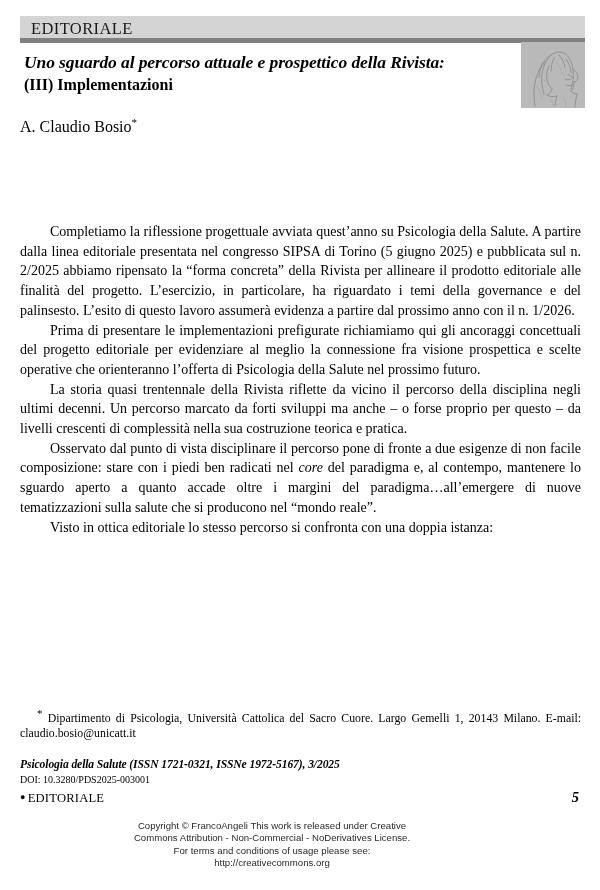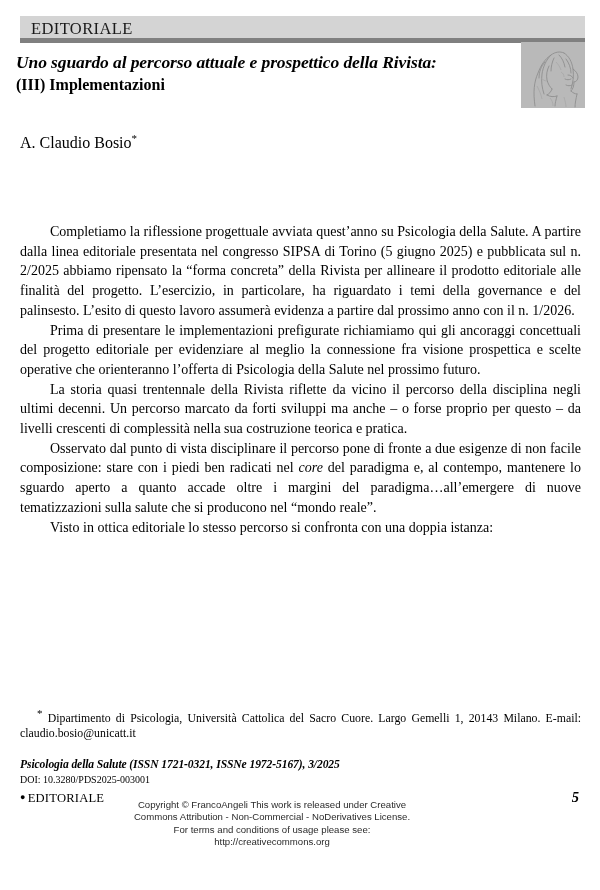--- a/index.html
+++ b/index.html
@@ -47,41 +47,41 @@
     left: 20px;
     top: 38px;
     width: 565px;
     height: 5px;
     background: #808080;
   }
 
   
   .title-block {
     position: absolute;
-    left: 16px;
+    left: 24px;
     top: 52px;
     width: 490px;
   }
   .title-line-1 {
     font-size: 17.5px;
     font-style: italic;
     font-weight: bold;
     line-height: 21px;
     letter-spacing: -0.1px;
   }
   .title-line-2 {
     font-size: 16px;
     font-weight: bold;
     line-height: 21px;
     margin-top: 1px;
   }
   .author {
     position: absolute;
     left: 20px;
-    top: 128px;
+    top: 112px;
     font-size: 16px;
     line-height: 20px;
     font-family: Liberation Serif, serif;
   }
   .author sup {
     font-size: 11px;
     vertical-align: super;
   }
 
   
@@ -170,21 +170,21 @@
     font-size: 14.5px;
     font-style: italic;
     font-weight: bold;
     padding-right: 2px;
   }
 
   
   .copyright {
     position: absolute;
     left: 0;
-    top: 799px;
+    top: 820px;
     width: 544px;
     text-align: center;
     font-family: "Liberation Sans", "DejaVu Sans", sans-serif;
     font-size: 9.6px;
     line-height: 12.4px;
     color: #2b2b2b;
   }
 </style>
 </head>
 <body>

